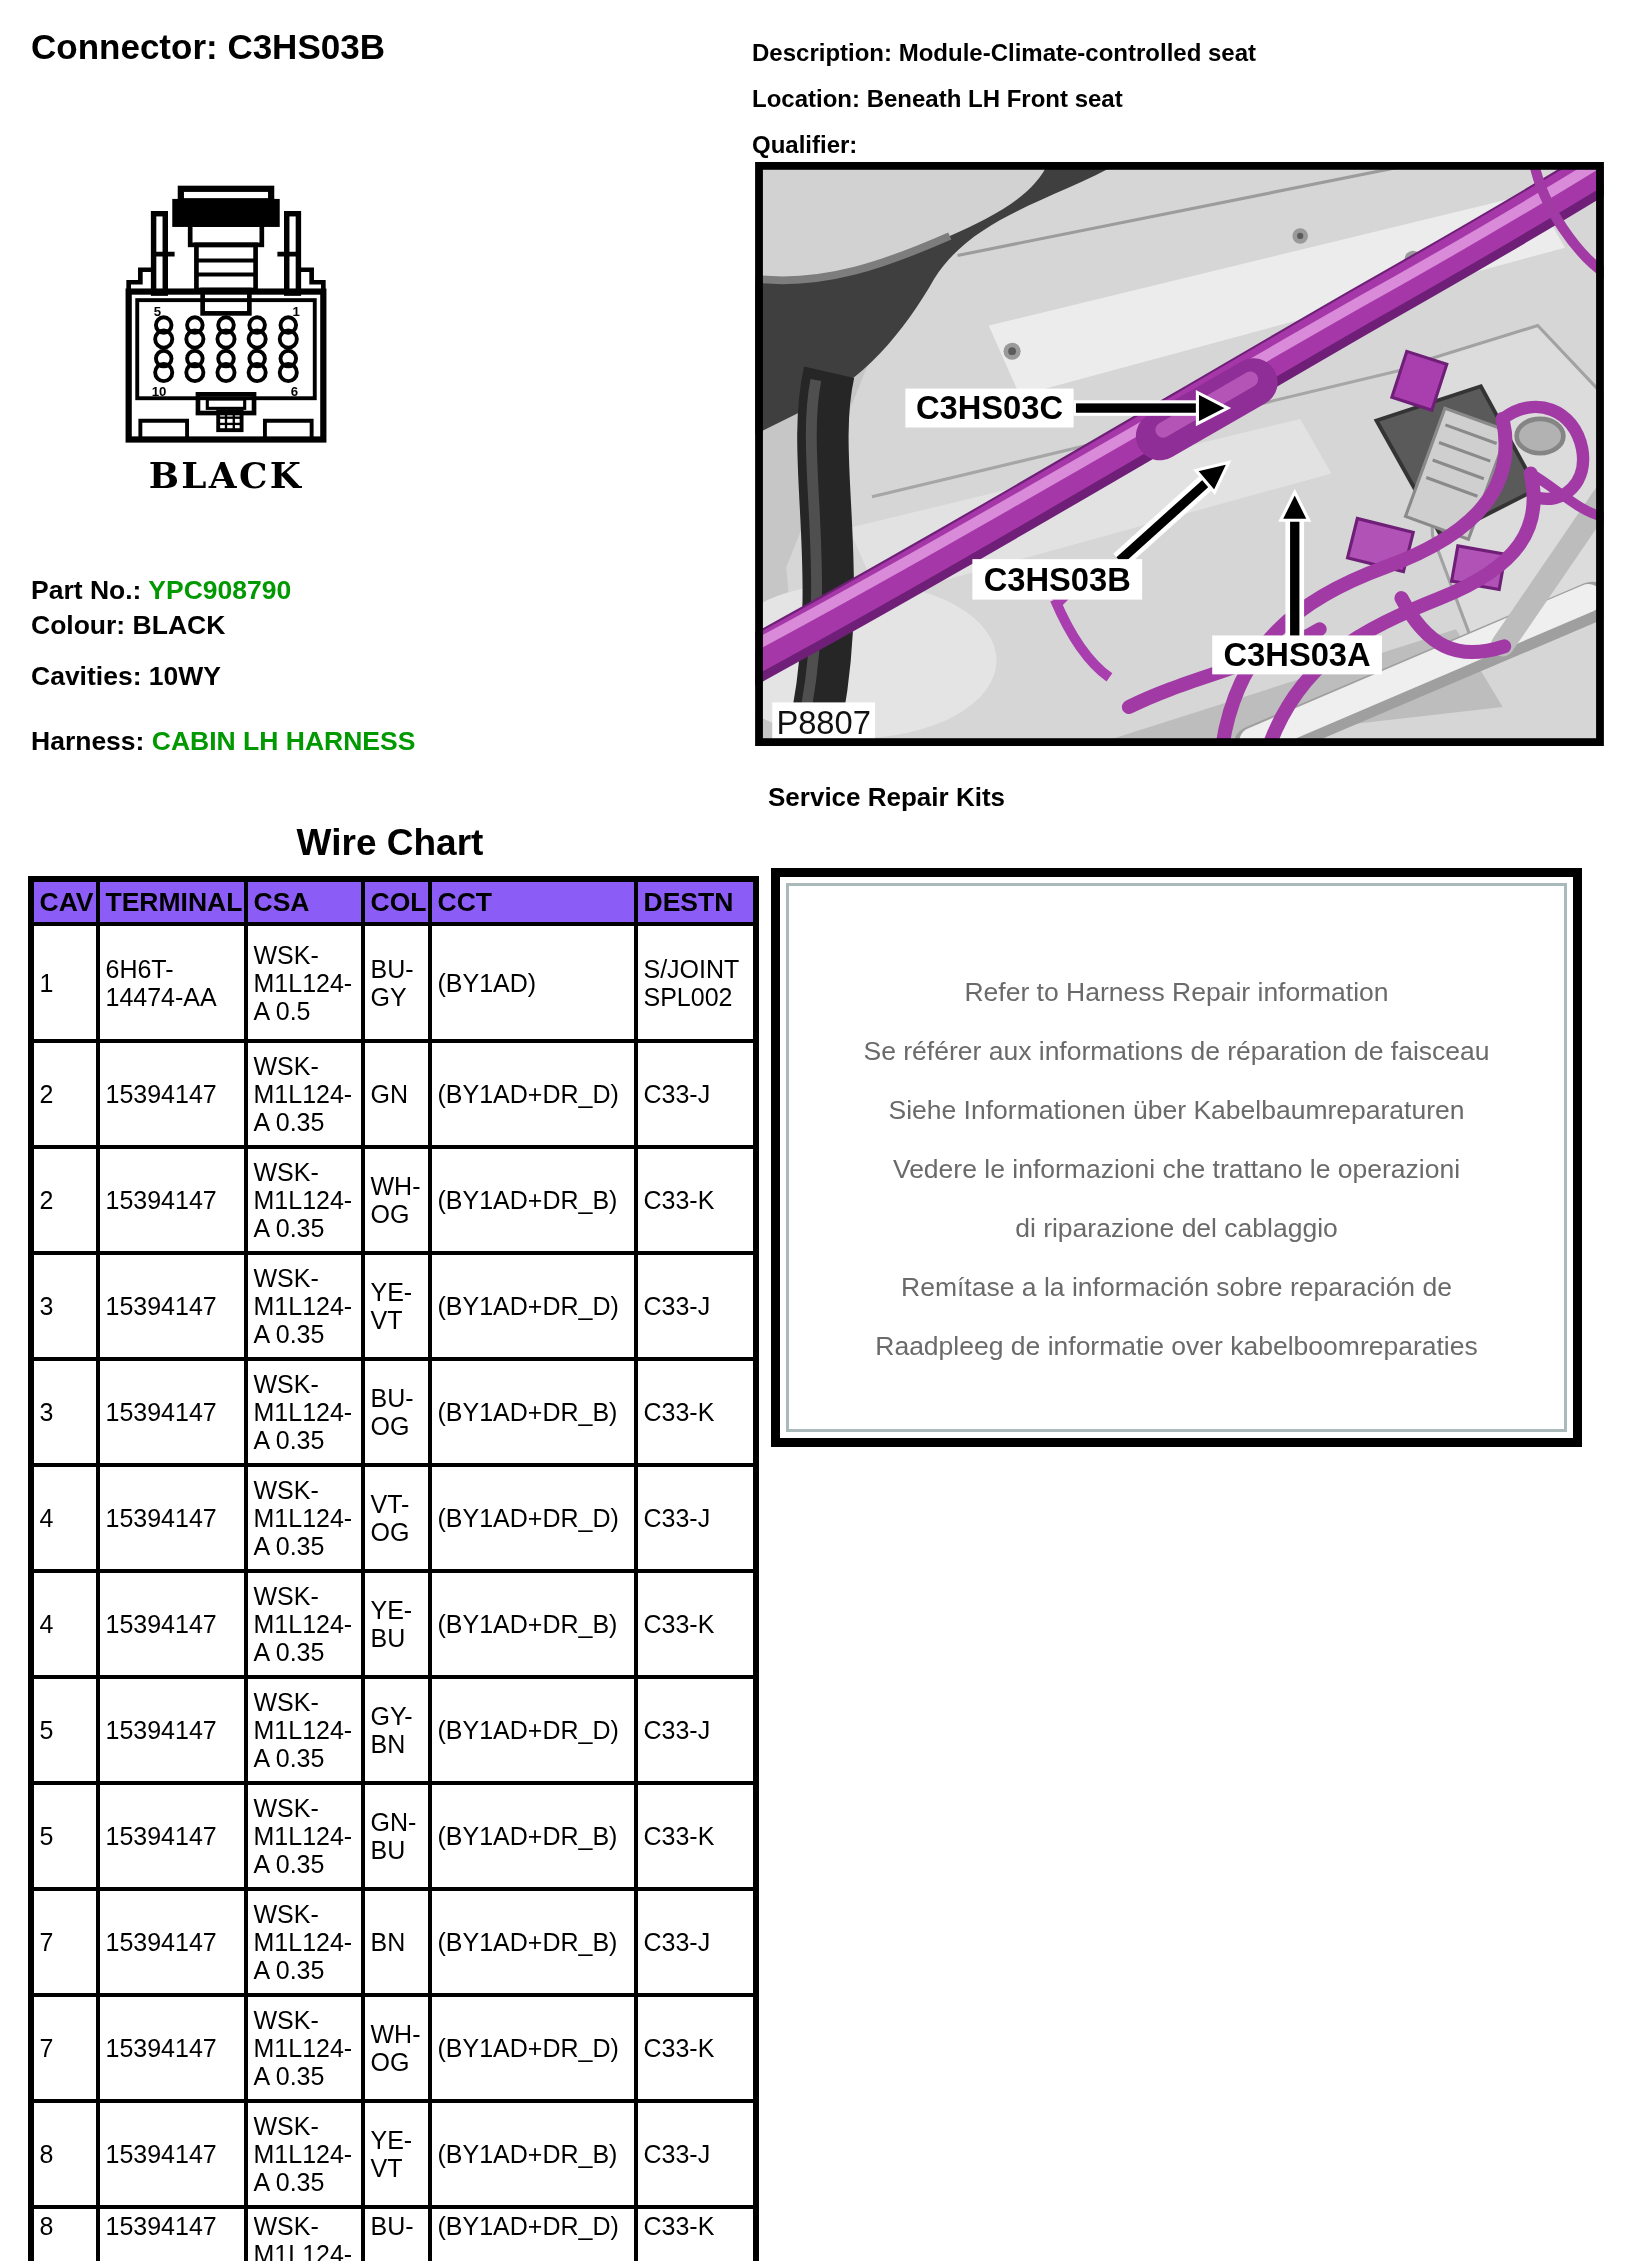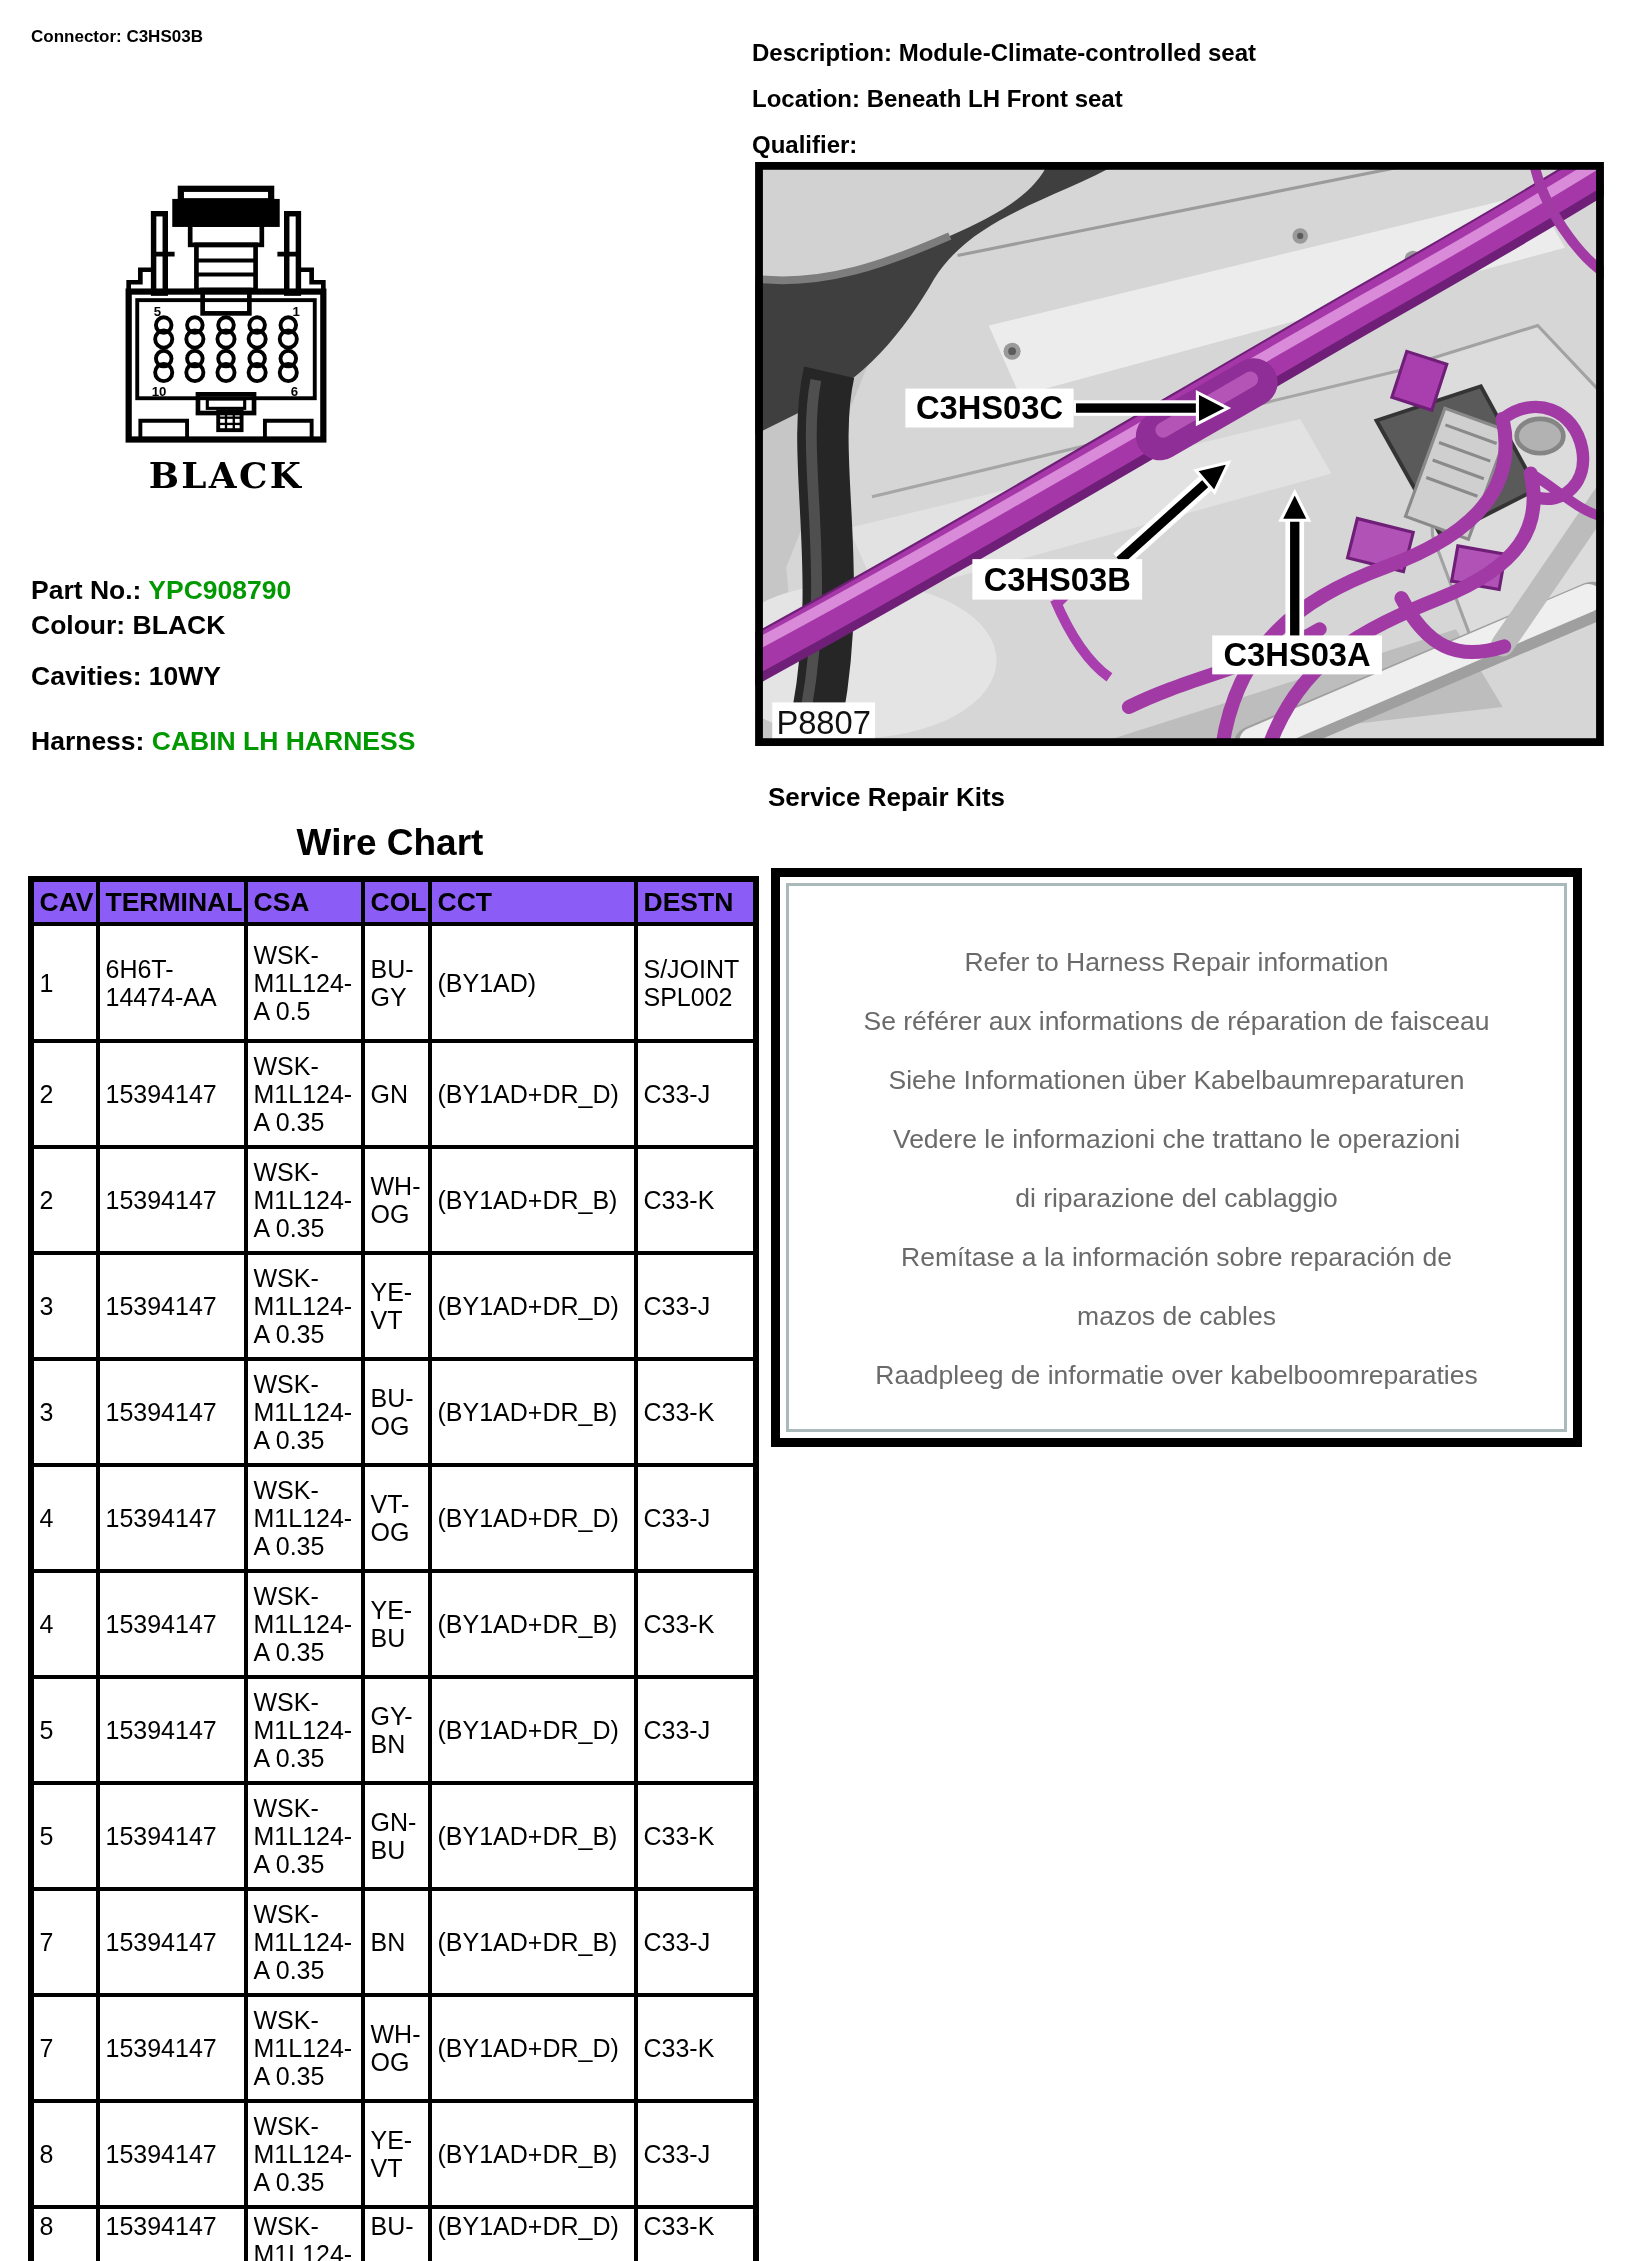--- a/index.html
+++ b/index.html
@@ -3,21 +3,21 @@
 <meta charset="utf-8">
 <style>
   html,body{margin:0;padding:0;}
   body{
     width:1632px;height:2261px;overflow:hidden;background:#ffffff;
     font-family:"Liberation Sans",sans-serif;position:relative;color:#000;
   }
   .abs{position:absolute;}
   .green{color:#009900;}
   
-  .hdr{font-size:17px;font-weight:bold;white-space:nowrap;}
+  .hdr{font-size:35px;font-weight:bold;white-space:nowrap;}
   .hdr-r{font-size:24px;font-weight:bold;white-space:nowrap;margin-top:12px;}
   
   .info{font-size:26.5px;font-weight:bold;white-space:nowrap;}
   
   .wc-title{width:724px;text-align:center;font-size:37px;font-weight:bold;}
   table.wc{border-collapse:collapse;border:6.2px solid #000;table-layout:fixed;width:724px;}
   table.wc th{border:4.7px solid #000;font-size:26.5px;font-weight:bold;text-align:left;
     padding:1.6px 3.1px 1.6px 5.5px;background:#8b5cf6;}
   table.wc td{border:4.7px solid #000;font-size:25px;line-height:28px;vertical-align:middle;
     padding:1.6px 3.1px 1.6px 5.5px;background:#fff;word-wrap:break-word;}
@@ -239,21 +239,20 @@
 
 <div class="abs svc-head" style="left:768px;top:782px;">Service Repair Kits</div>
 <div class="abs svc-box" style="left:771px;top:868px;">
   <div class="svc-inner">
     <div class="svc-line">Refer to Harness Repair information</div>
     <div class="svc-line">Se référer aux informations de réparation de faisceau</div>
     <div class="svc-line">Siehe Informationen über Kabelbaumreparaturen</div>
     <div class="svc-line">Vedere le informazioni che trattano le operazioni</div>
     <div class="svc-line">di riparazione del cablaggio</div>
     <div class="svc-line">Remítase a la información sobre reparación de</div>
-    <div class="svc-line">mazos de cables</div>
     <div class="svc-line">Raadpleeg de informatie over kabelboomreparaties</div>
   </div>
 </div>
 
 <div class="abs wc-title" style="left:28px;top:822px;">Wire Chart</div>
 
 <table class="wc abs" style="left:28px;top:876px;">
   <colgroup>
     <col style="width:67px">
       <col style="width:148px">

